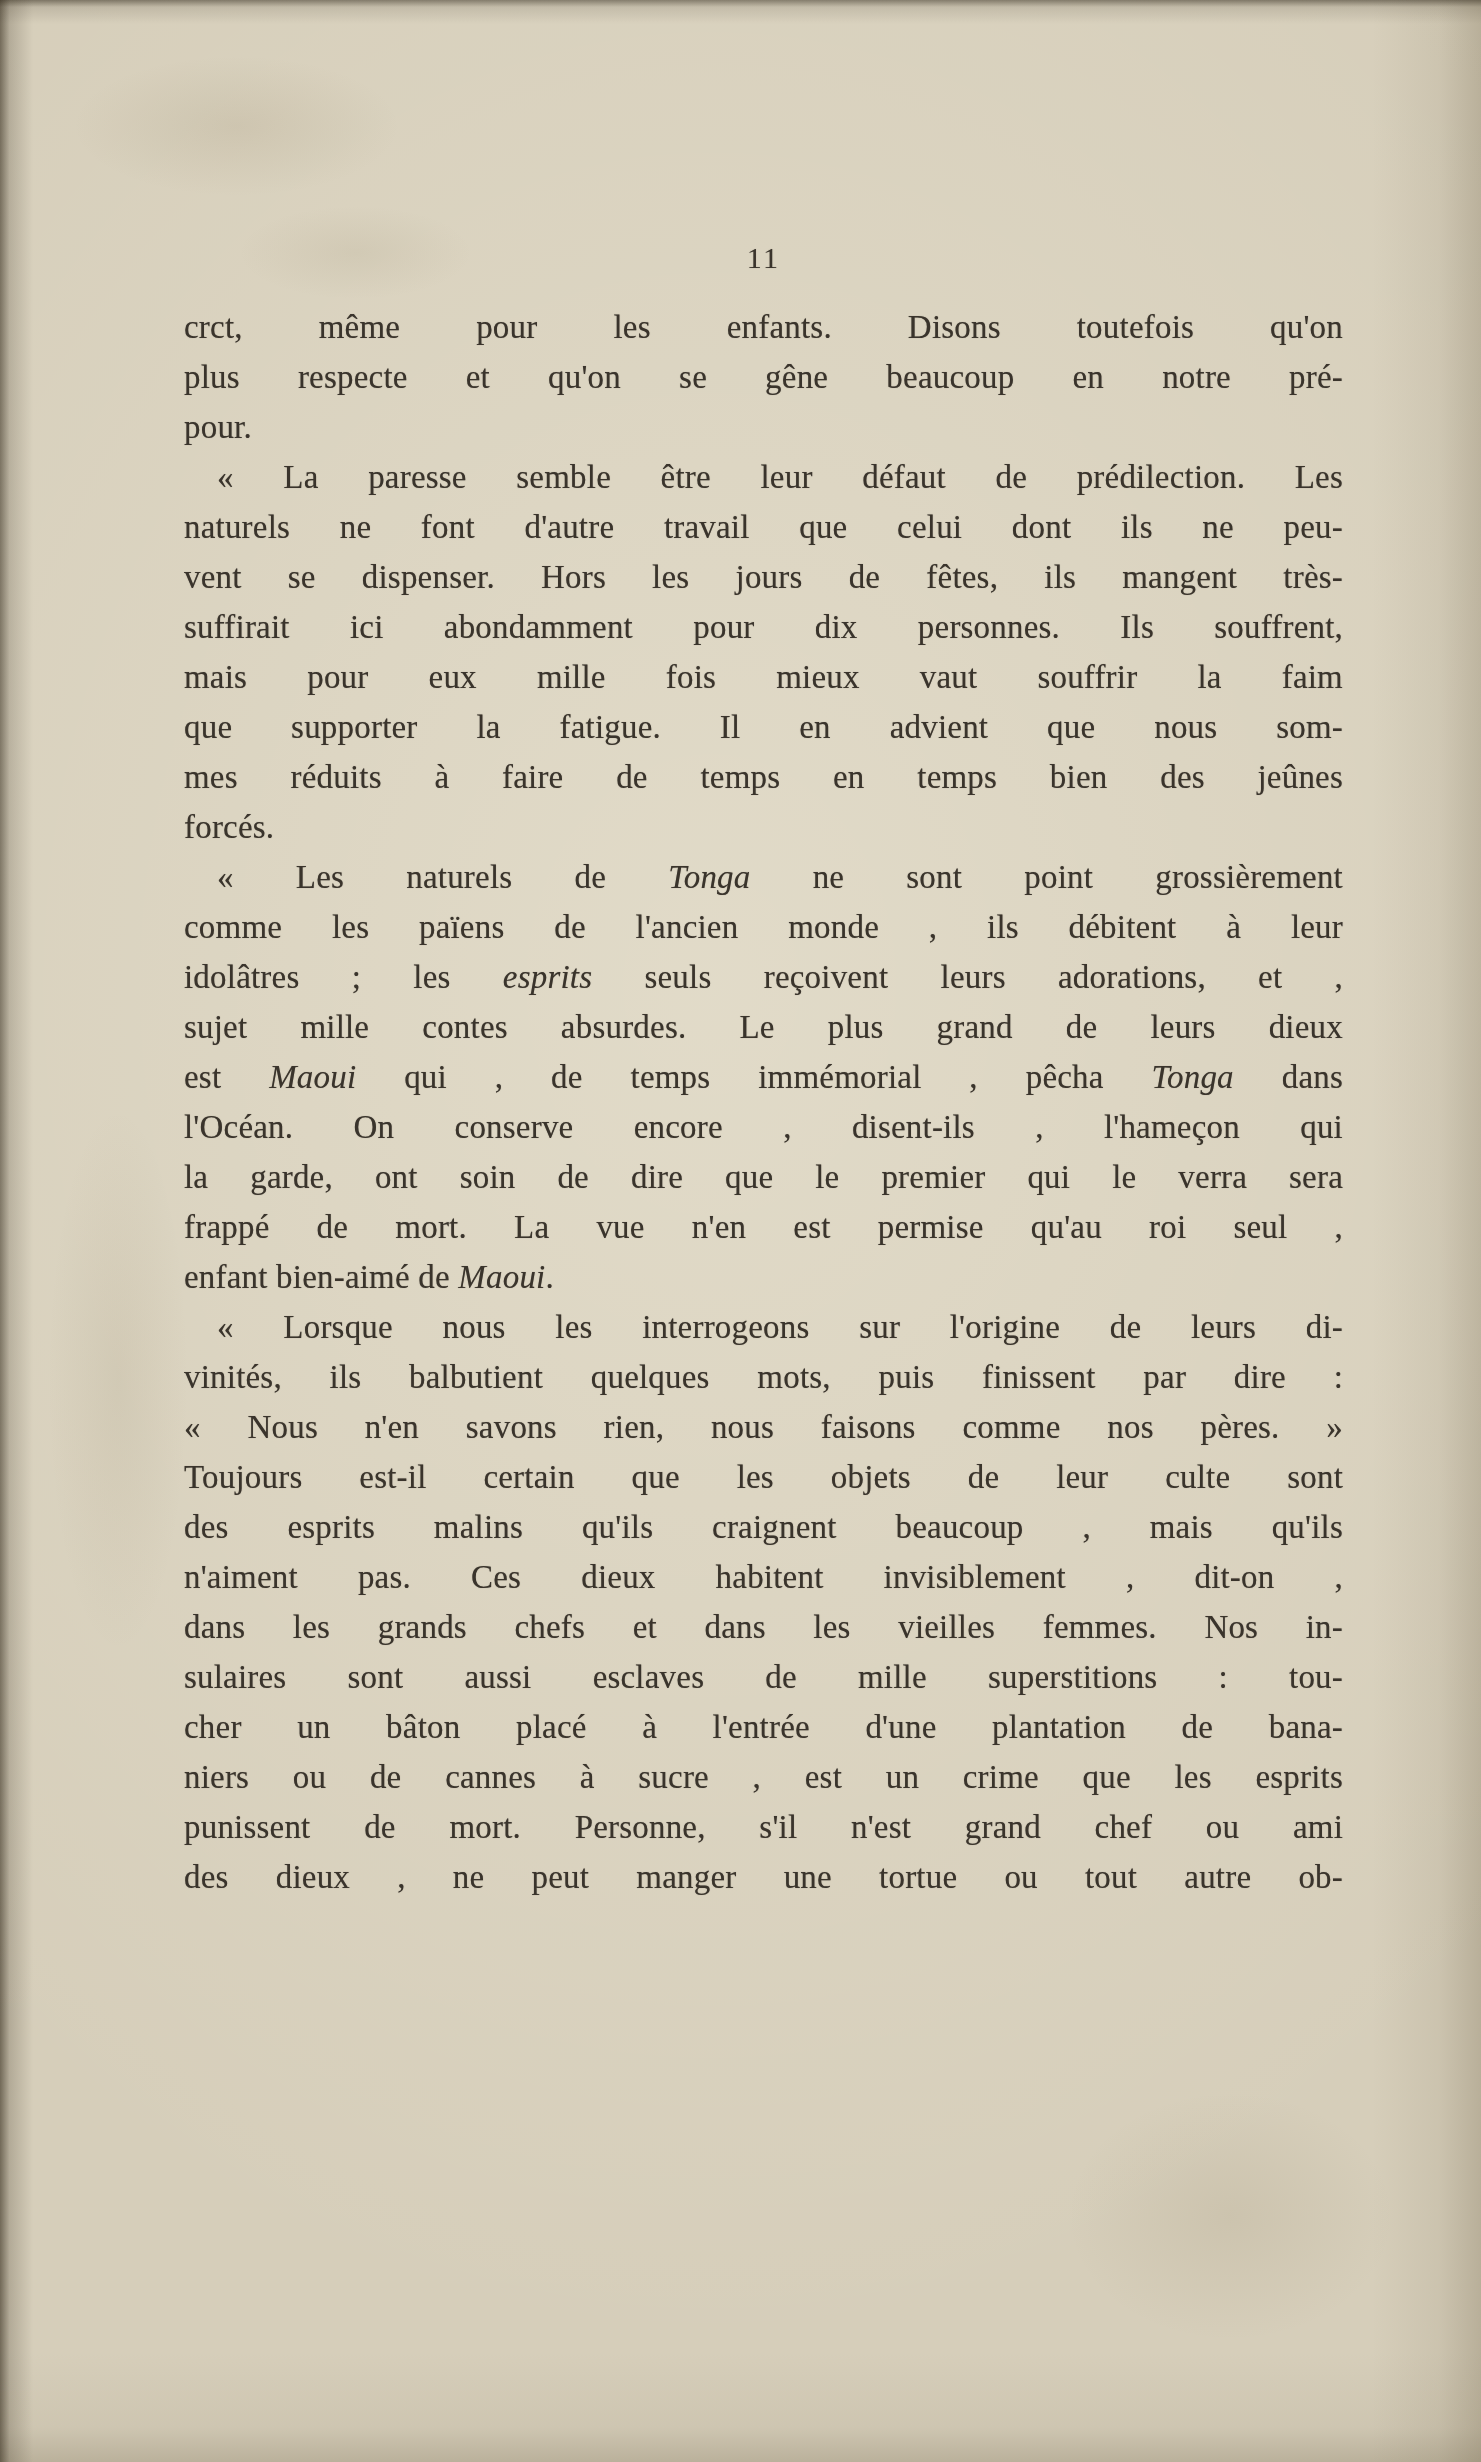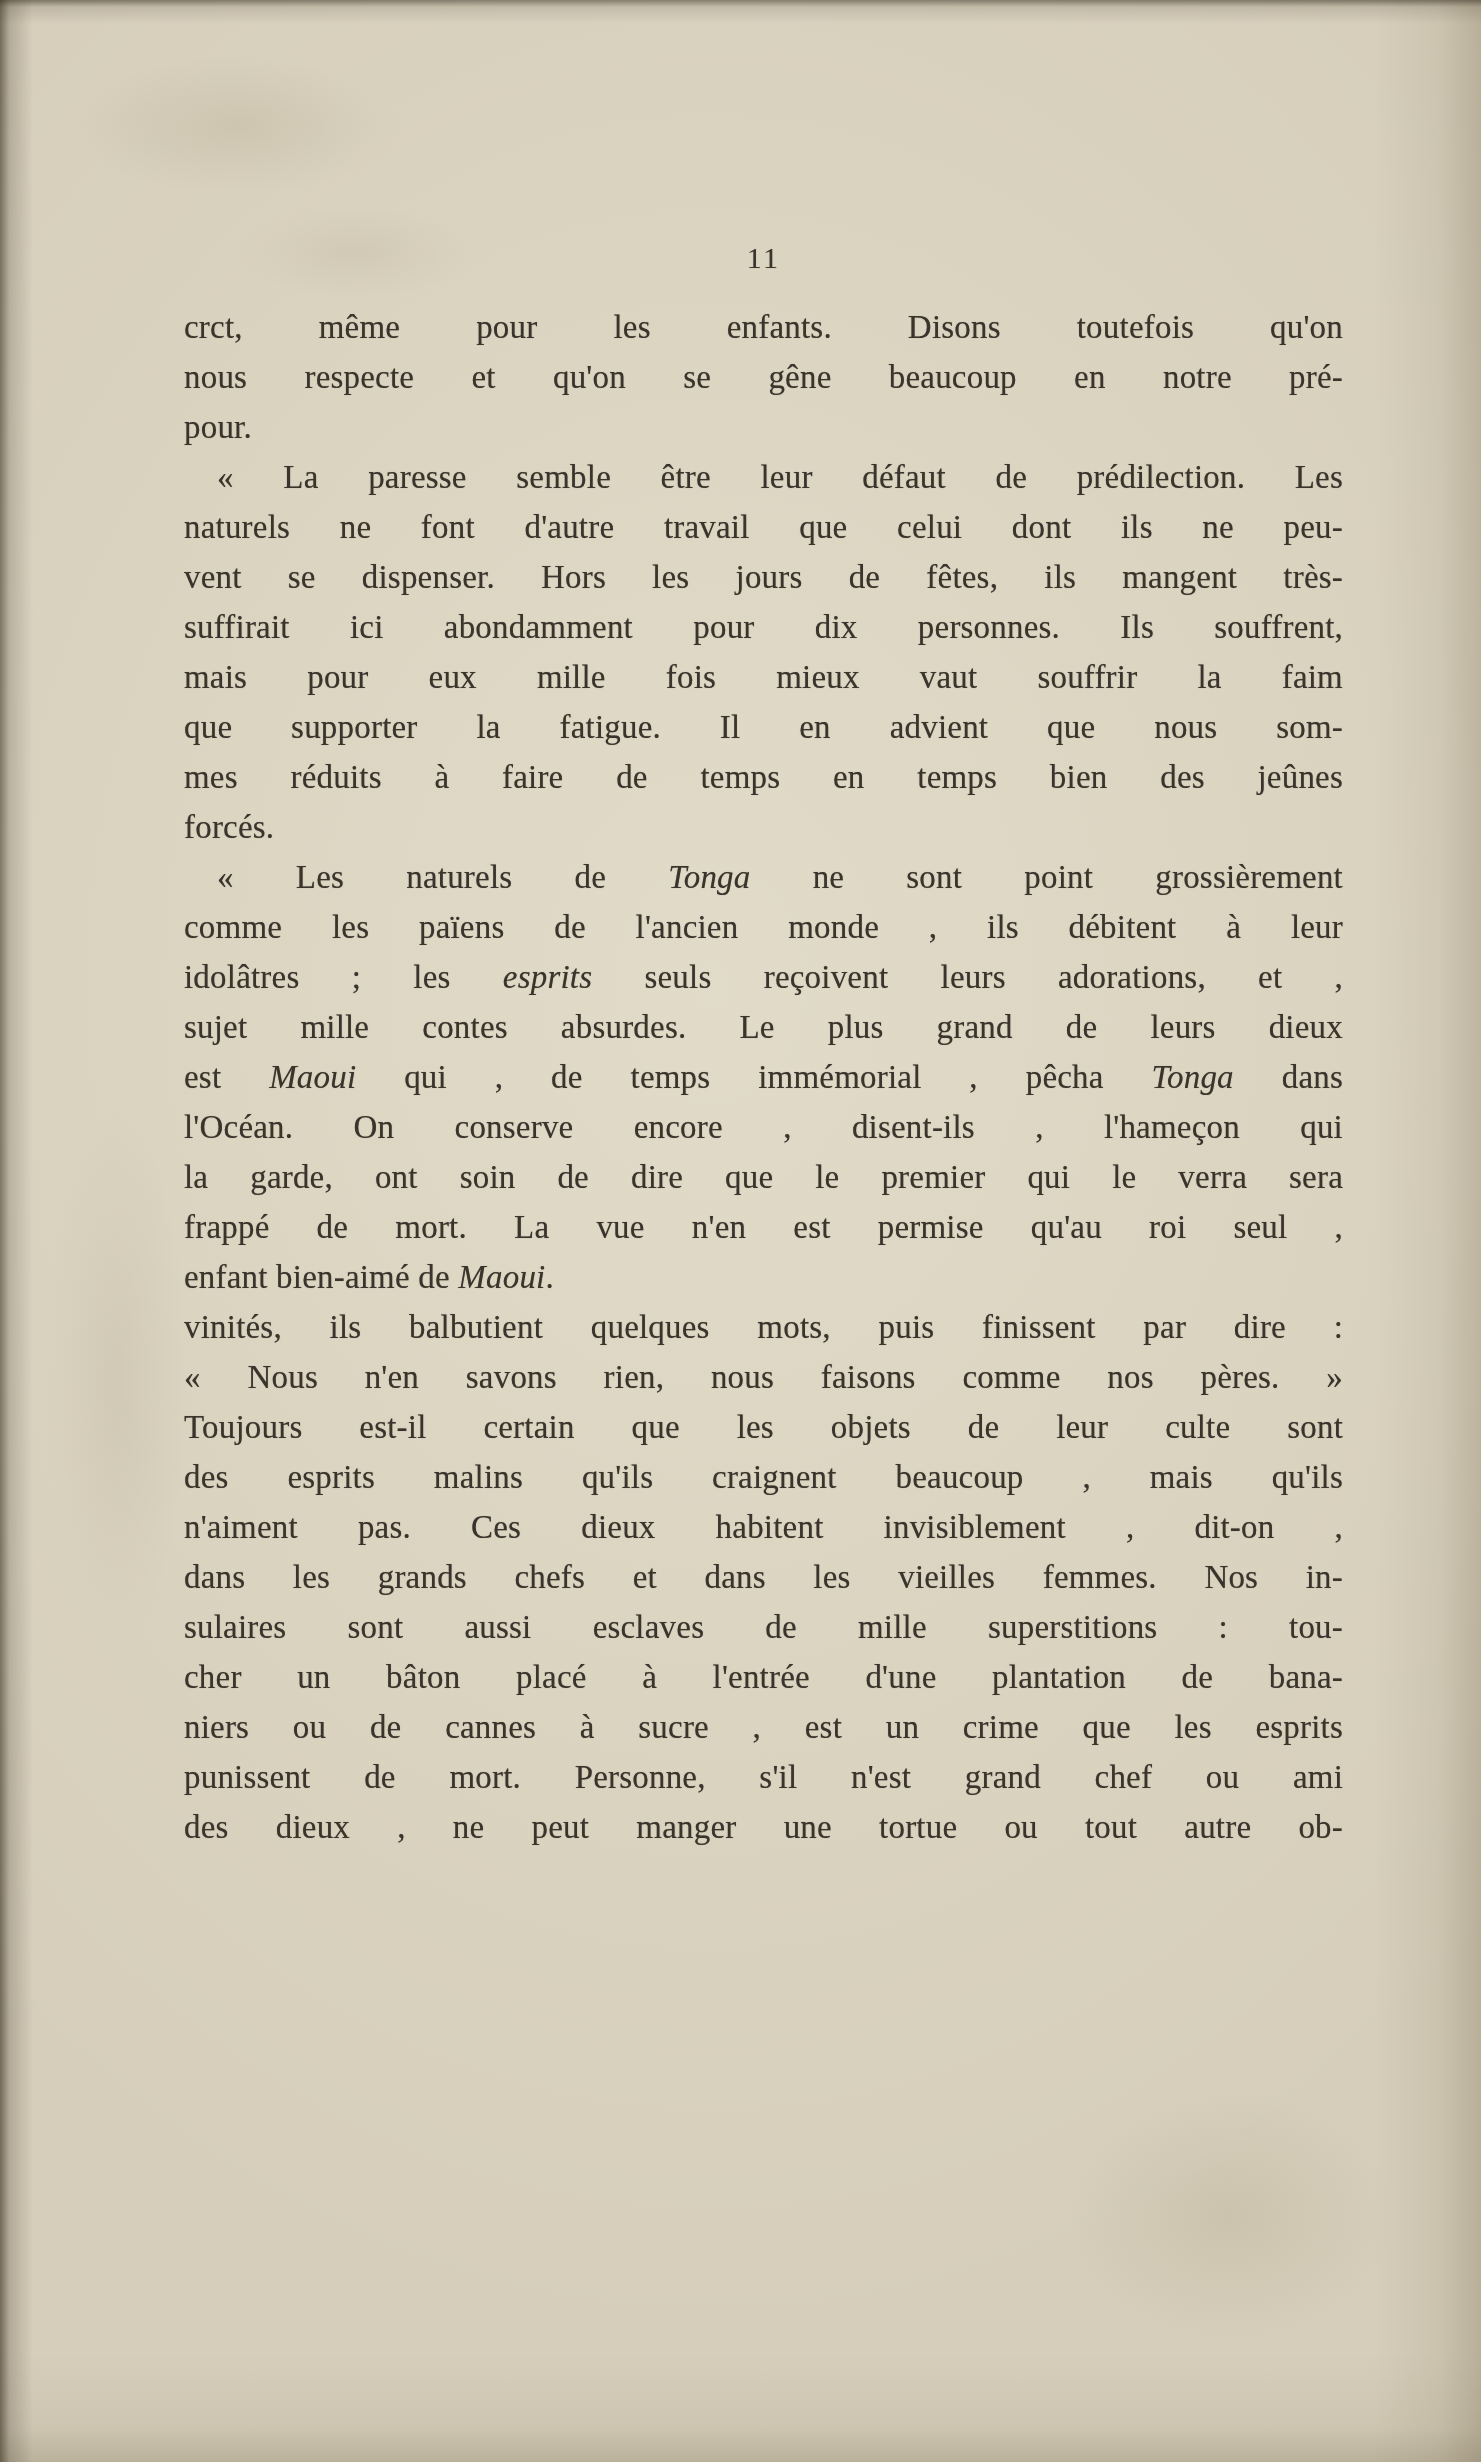--- a/index.html
+++ b/index.html
@@ -65,21 +65,21 @@
   <div class="stain stain-1"></div>
   <div class="stain stain-2"></div>
   <div class="stain stain-3"></div>
   <div class="stain stain-4"></div>
 
   <div class="text-block">
     <div class="page-number">11</div>
     <div id="body-text">
         <div class="paragraph">
           <div class="line">crct, même pour les enfants. Disons toutefois qu'on</div>
-          <div class="line">nous respecte et qu'on se gêne beaucoup en notre pré-</div>
+          <div class="line">plus respecte et qu'on se gêne beaucoup en notre pré-</div>
           <div class="line endline">pour.</div>
         </div>
         <div class="paragraph">
           <div class="line indent">« La paresse semble être leur défaut de prédilection. Les</div>
           <div class="line">naturels ne font d'autre travail que celui dont ils ne peu-</div>
           <div class="line">vent se dispenser. Hors les jours de fêtes, ils mangent très-</div>
           <div class="line">suffirait ici abondamment pour dix personnes. Ils souffrent,</div>
           <div class="line">mais pour eux mille fois mieux vaut souffrir la faim</div>
           <div class="line">que supporter la fatigue. Il en advient que nous som-</div>
           <div class="line">mes réduits à faire de temps en temps bien des jeûnes</div>
@@ -90,20 +90,21 @@
           <div class="line">comme les païens de l'ancien monde , ils débitent à leur</div>
           <div class="line">idolâtres ; les <i>esprits</i> seuls reçoivent leurs adorations, et ,</div>
           <div class="line">sujet mille contes absurdes. Le plus grand de leurs dieux</div>
           <div class="line">est <i>Maoui</i> qui , de temps immémorial , pêcha <i>Tonga</i> dans</div>
           <div class="line">l'Océan. On conserve encore , disent-ils , l'hameçon qui</div>
           <div class="line">la garde, ont soin de dire que le premier qui le verra sera</div>
           <div class="line">frappé de mort. La vue n'en est permise qu'au roi seul ,</div>
           <div class="line endline">enfant bien-aimé de <i>Maoui</i>.</div>
         </div>
         <div class="paragraph">
+          <div class="line indent">« Lorsque nous les interrogeons sur l'origine de leurs di-</div>
           <div class="line">vinités, ils balbutient quelques mots, puis finissent par dire :</div>
           <div class="line">« Nous n'en savons rien, nous faisons comme nos pères. »</div>
           <div class="line">Toujours est-il certain que les objets de leur culte sont</div>
           <div class="line">des esprits malins qu'ils craignent beaucoup , mais qu'ils</div>
           <div class="line">n'aiment pas. Ces dieux habitent invisiblement , dit-on ,</div>
           <div class="line">dans les grands chefs et dans les vieilles femmes. Nos in-</div>
           <div class="line">sulaires sont aussi esclaves de mille superstitions : tou-</div>
           <div class="line">cher un bâton placé à l'entrée d'une plantation de bana-</div>
           <div class="line">niers ou de cannes à sucre , est un crime que les esprits</div>
           <div class="line">punissent de mort. Personne, s'il n'est grand chef ou ami</div>

